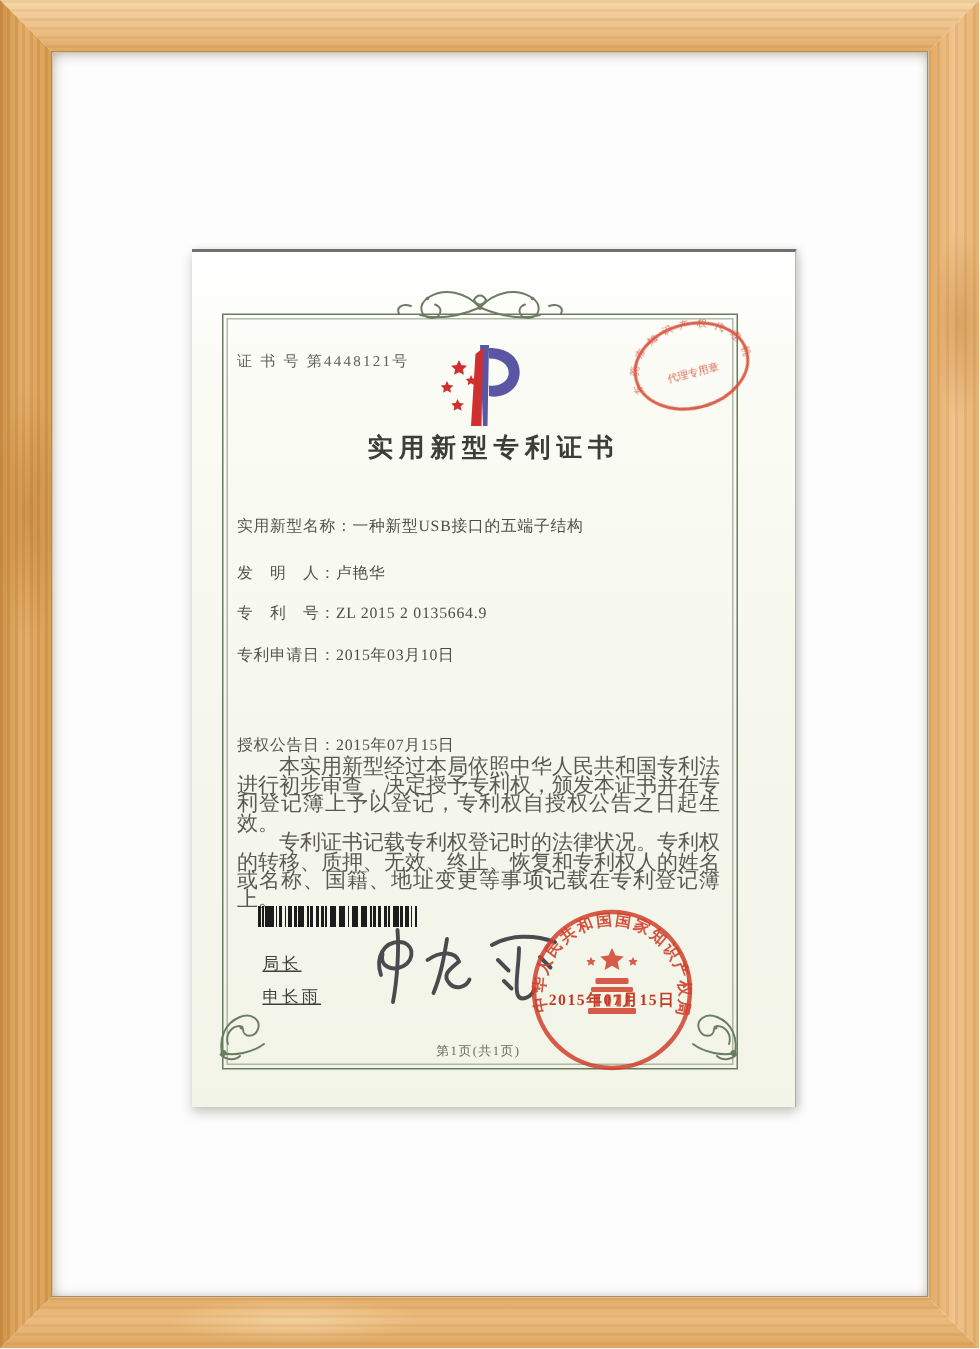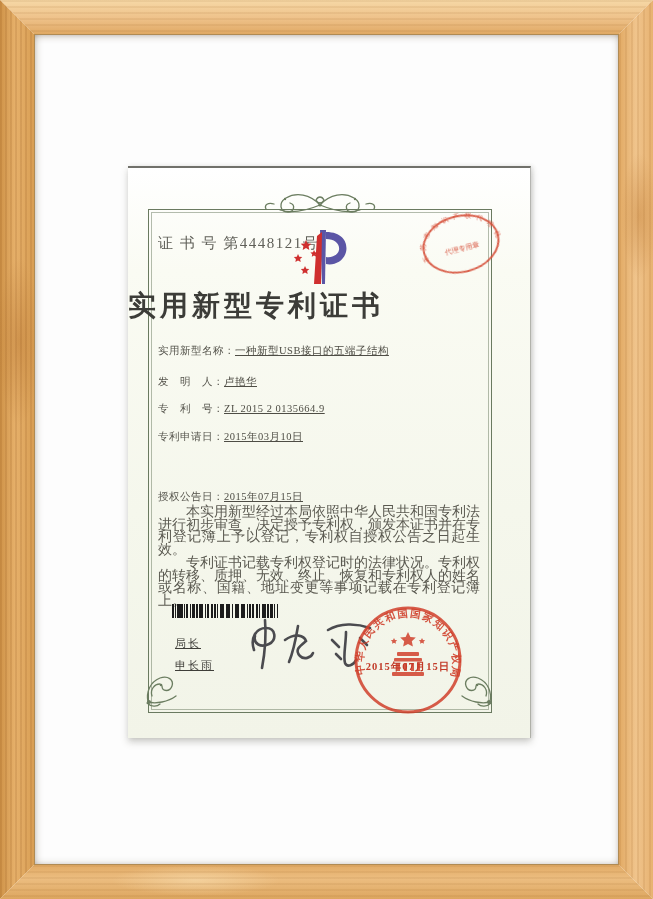--- a/index.html
+++ b/index.html
@@ -62,30 +62,30 @@
   .green-border-inner{
     position:absolute;left:2px;top:2px;right:2px;bottom:2px;
     border:1px solid rgba(106,122,96,.5);
   }
   .flourish{position:absolute;color:#6b7d60;}
   .flourish svg{display:block;}
   .flourish-top{left:132px;top:22px;width:120px;height:30px;}
   .flourish-bl{left:14px;top:500px;width:40px;height:40px;}
   .flourish-br{left:328px;top:500px;width:40px;height:40px;transform:scaleX(-1);}
   .cert-no{
-    position:absolute;left:30px;top:66px;font-size:15px;letter-spacing:1.5px;color:#5f5f58;
+    position:absolute;left:30px;top:66px;font-size:10px;letter-spacing:1.5px;color:#5f5f58;
   }
   .logo{position:absolute;left:162px;top:58px;width:64px;height:62px;}
   .title{
-    position:absolute;left:0;top:119px;width:100%;text-align:left;
-    font-size:28px;font-weight:bold;letter-spacing:4px;color:#3c3c38;
+    position:absolute;left:0;top:119px;width:100%;text-align:center;
+    font-size:17px;font-weight:bold;letter-spacing:4px;color:#3c3c38;
   }
   .field-row{position:absolute;left:30px;font-size:10.5px;color:#55544c;letter-spacing:.5px;white-space:nowrap;}
   .field-label{color:#55544c;}
-  .field-value{color:#4e4d45;text-decoration:underline;}
+  .field-value{color:#4e4d45;}
   .row-0{top:176px;}.row-1{top:207px;text-align:right;}.row-2{top:234px;}.row-3{top:262px;}.row-4{top:290px;}.row-5{top:322px;}
   .paragraphs{
     position:absolute;left:30px;top:338px;width:322px;
     font-size:14px;line-height:12.7px;color:#5a5950;text-align:justify;
   }
   .paragraphs p{margin:0;text-indent:2em;}
   .barcode{
     position:absolute;left:44px;top:436px;width:106px;height:14px;
     background:
       repeating-linear-gradient(90deg,#1c1c1c 0 1px,rgba(0,0,0,0) 1px 3px),
@@ -264,14 +264,15 @@
         <path id="agArc" d="M 8,44 A 36,27 0 1 1 76,42" fill="none"></path>
       </defs>
       <ellipse cx="42" cy="33" rx="38" ry="28" fill="none" stroke="#d6503a" stroke-width="2"></ellipse>
       <text font-size="6.5" fill="#d6503a" font-family="Liberation Serif, DejaVu Serif, serif">
         <textPath href="#agArc" startOffset="2" textLength="120">东莞市知识产权代理机构</textPath>
       </text>
       <text x="42" y="40" font-size="7" fill="#d6503a" text-anchor="middle" font-family="Liberation Serif, DejaVu Serif, serif">代理专用章</text>
     </svg>
   </div>
 
+  <div class="page-footer">第1页(共1页)</div>
 
 </div>
 
 </body></html>

